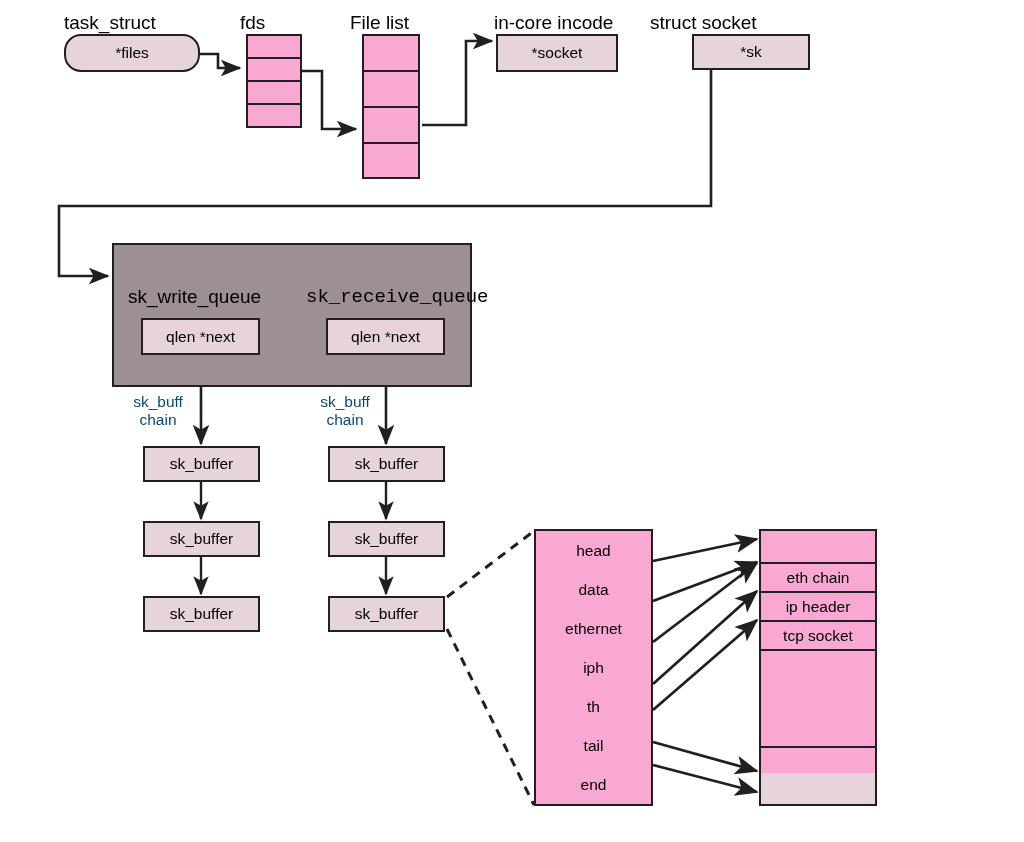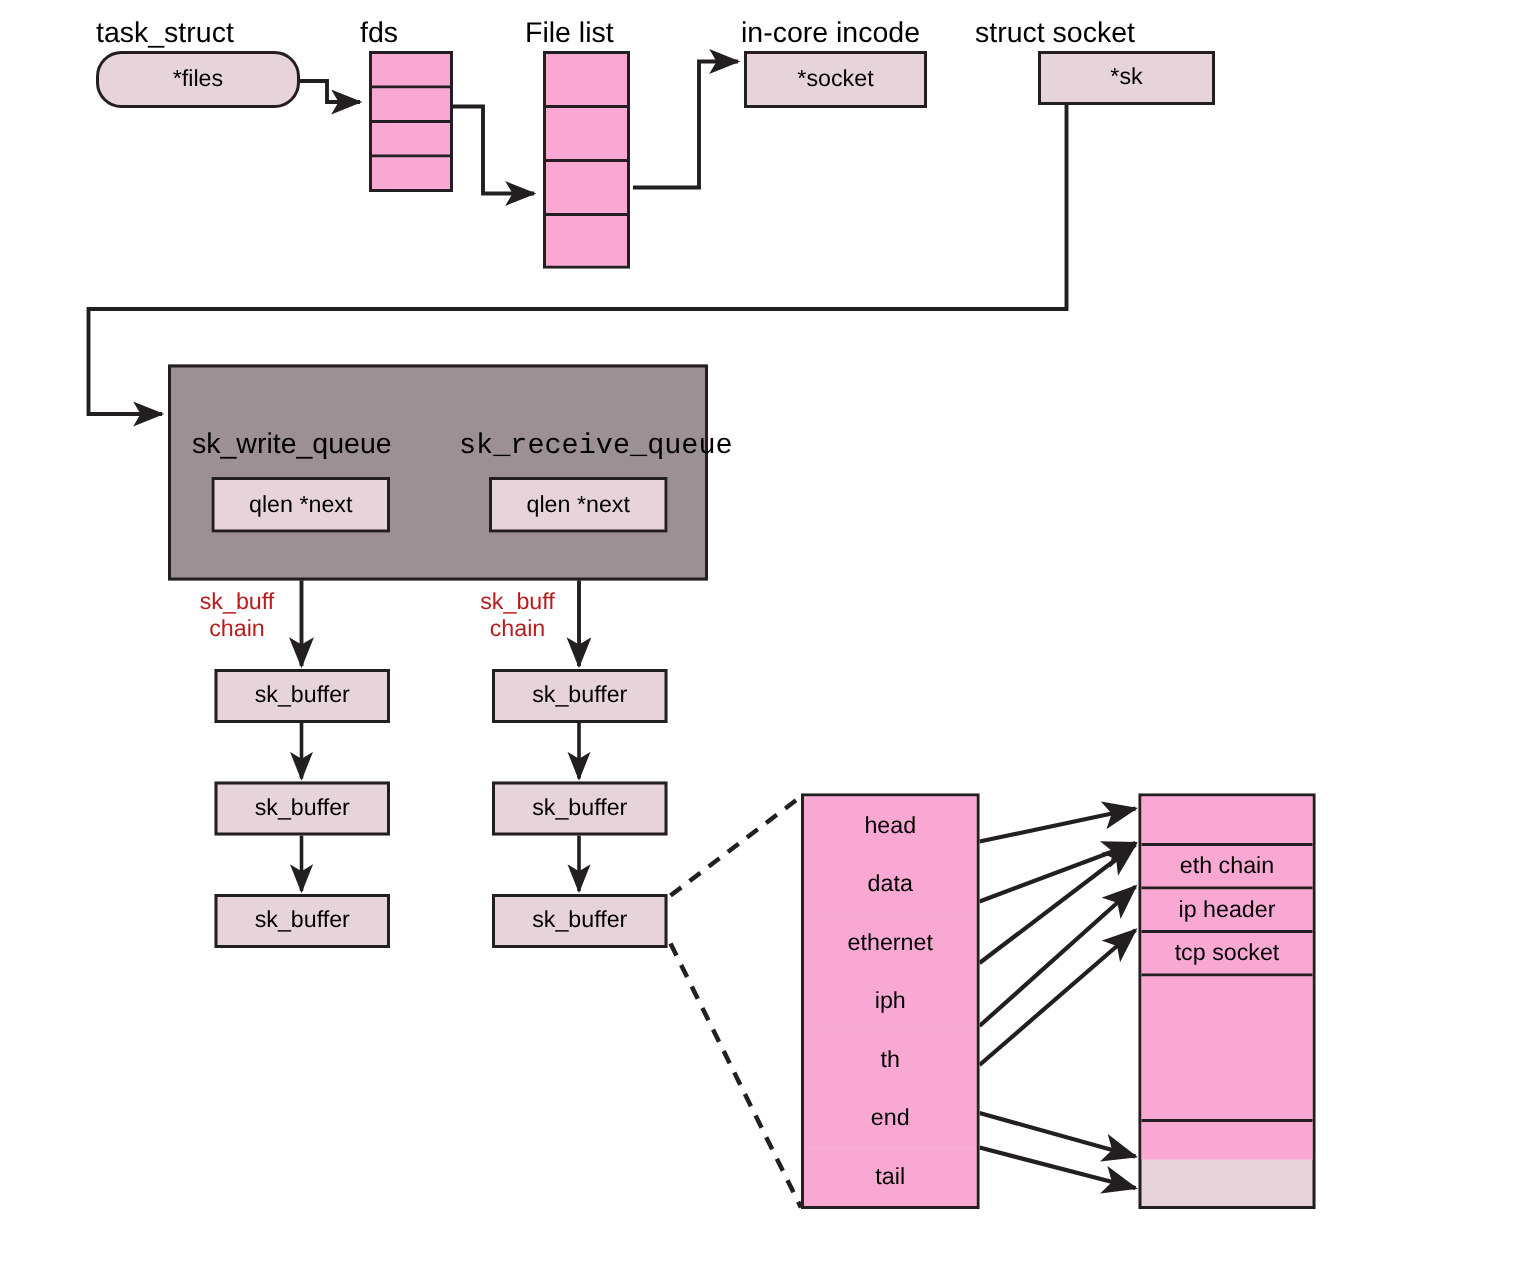--- a/index.html
+++ b/index.html
@@ -17,21 +17,21 @@
   }
   #canvas {
     position: absolute;
     left: 0; top: 0;
     width: 1024px;
     height: 842px;
   }
   .lbl {
     position: absolute;
     font-size: 15.5px;
-    color: #b91c1c;
+    color: #0c4a6e;
     white-space: nowrap;
     text-align: center;
     line-height: 1.15;
   }
   .cap {
     position: absolute;
     font-size: 19px;
     white-space: nowrap;
     text-align: left;
   }
@@ -211,22 +211,22 @@
   <div class="box" style="left:328px; top:521px; width:117px; height:36px;">sk_buffer</div>
   <div class="box" style="left:328px; top:596px; width:117px; height:36px;">sk_buffer</div>
 
   <div class="cellbox" style="left:534px; top:529px; width:119px; height:277px;
               display:flex; flex-direction:column;">
     <div class="cell last" style="flex:1;">head</div>
     <div class="cell last" style="flex:1;">data</div>
     <div class="cell last" style="flex:1;">ethernet</div>
     <div class="cell last" style="flex:1;">iph</div>
     <div class="cell last" style="flex:1;">th</div>
+    <div class="cell last" style="flex:1;">tail</div>
     <div class="cell last" style="flex:1;">end</div>
-    <div class="cell last" style="flex:1;">tail</div>
   </div>
 
   <div class="cellbox" style="left:759px; top:529px; width:118px; height:277px;">
     <div class="cell" style="height:33px;"></div>
     <div class="cell" style="height:29px;">eth chain</div>
     <div class="cell" style="height:29px;">ip header</div>
     <div class="cell" style="height:29px;">tcp socket</div>
     <div class="cell" style="height:97px;"></div>
     <div class="cell last" style="height:25px;"></div>
   </div>

